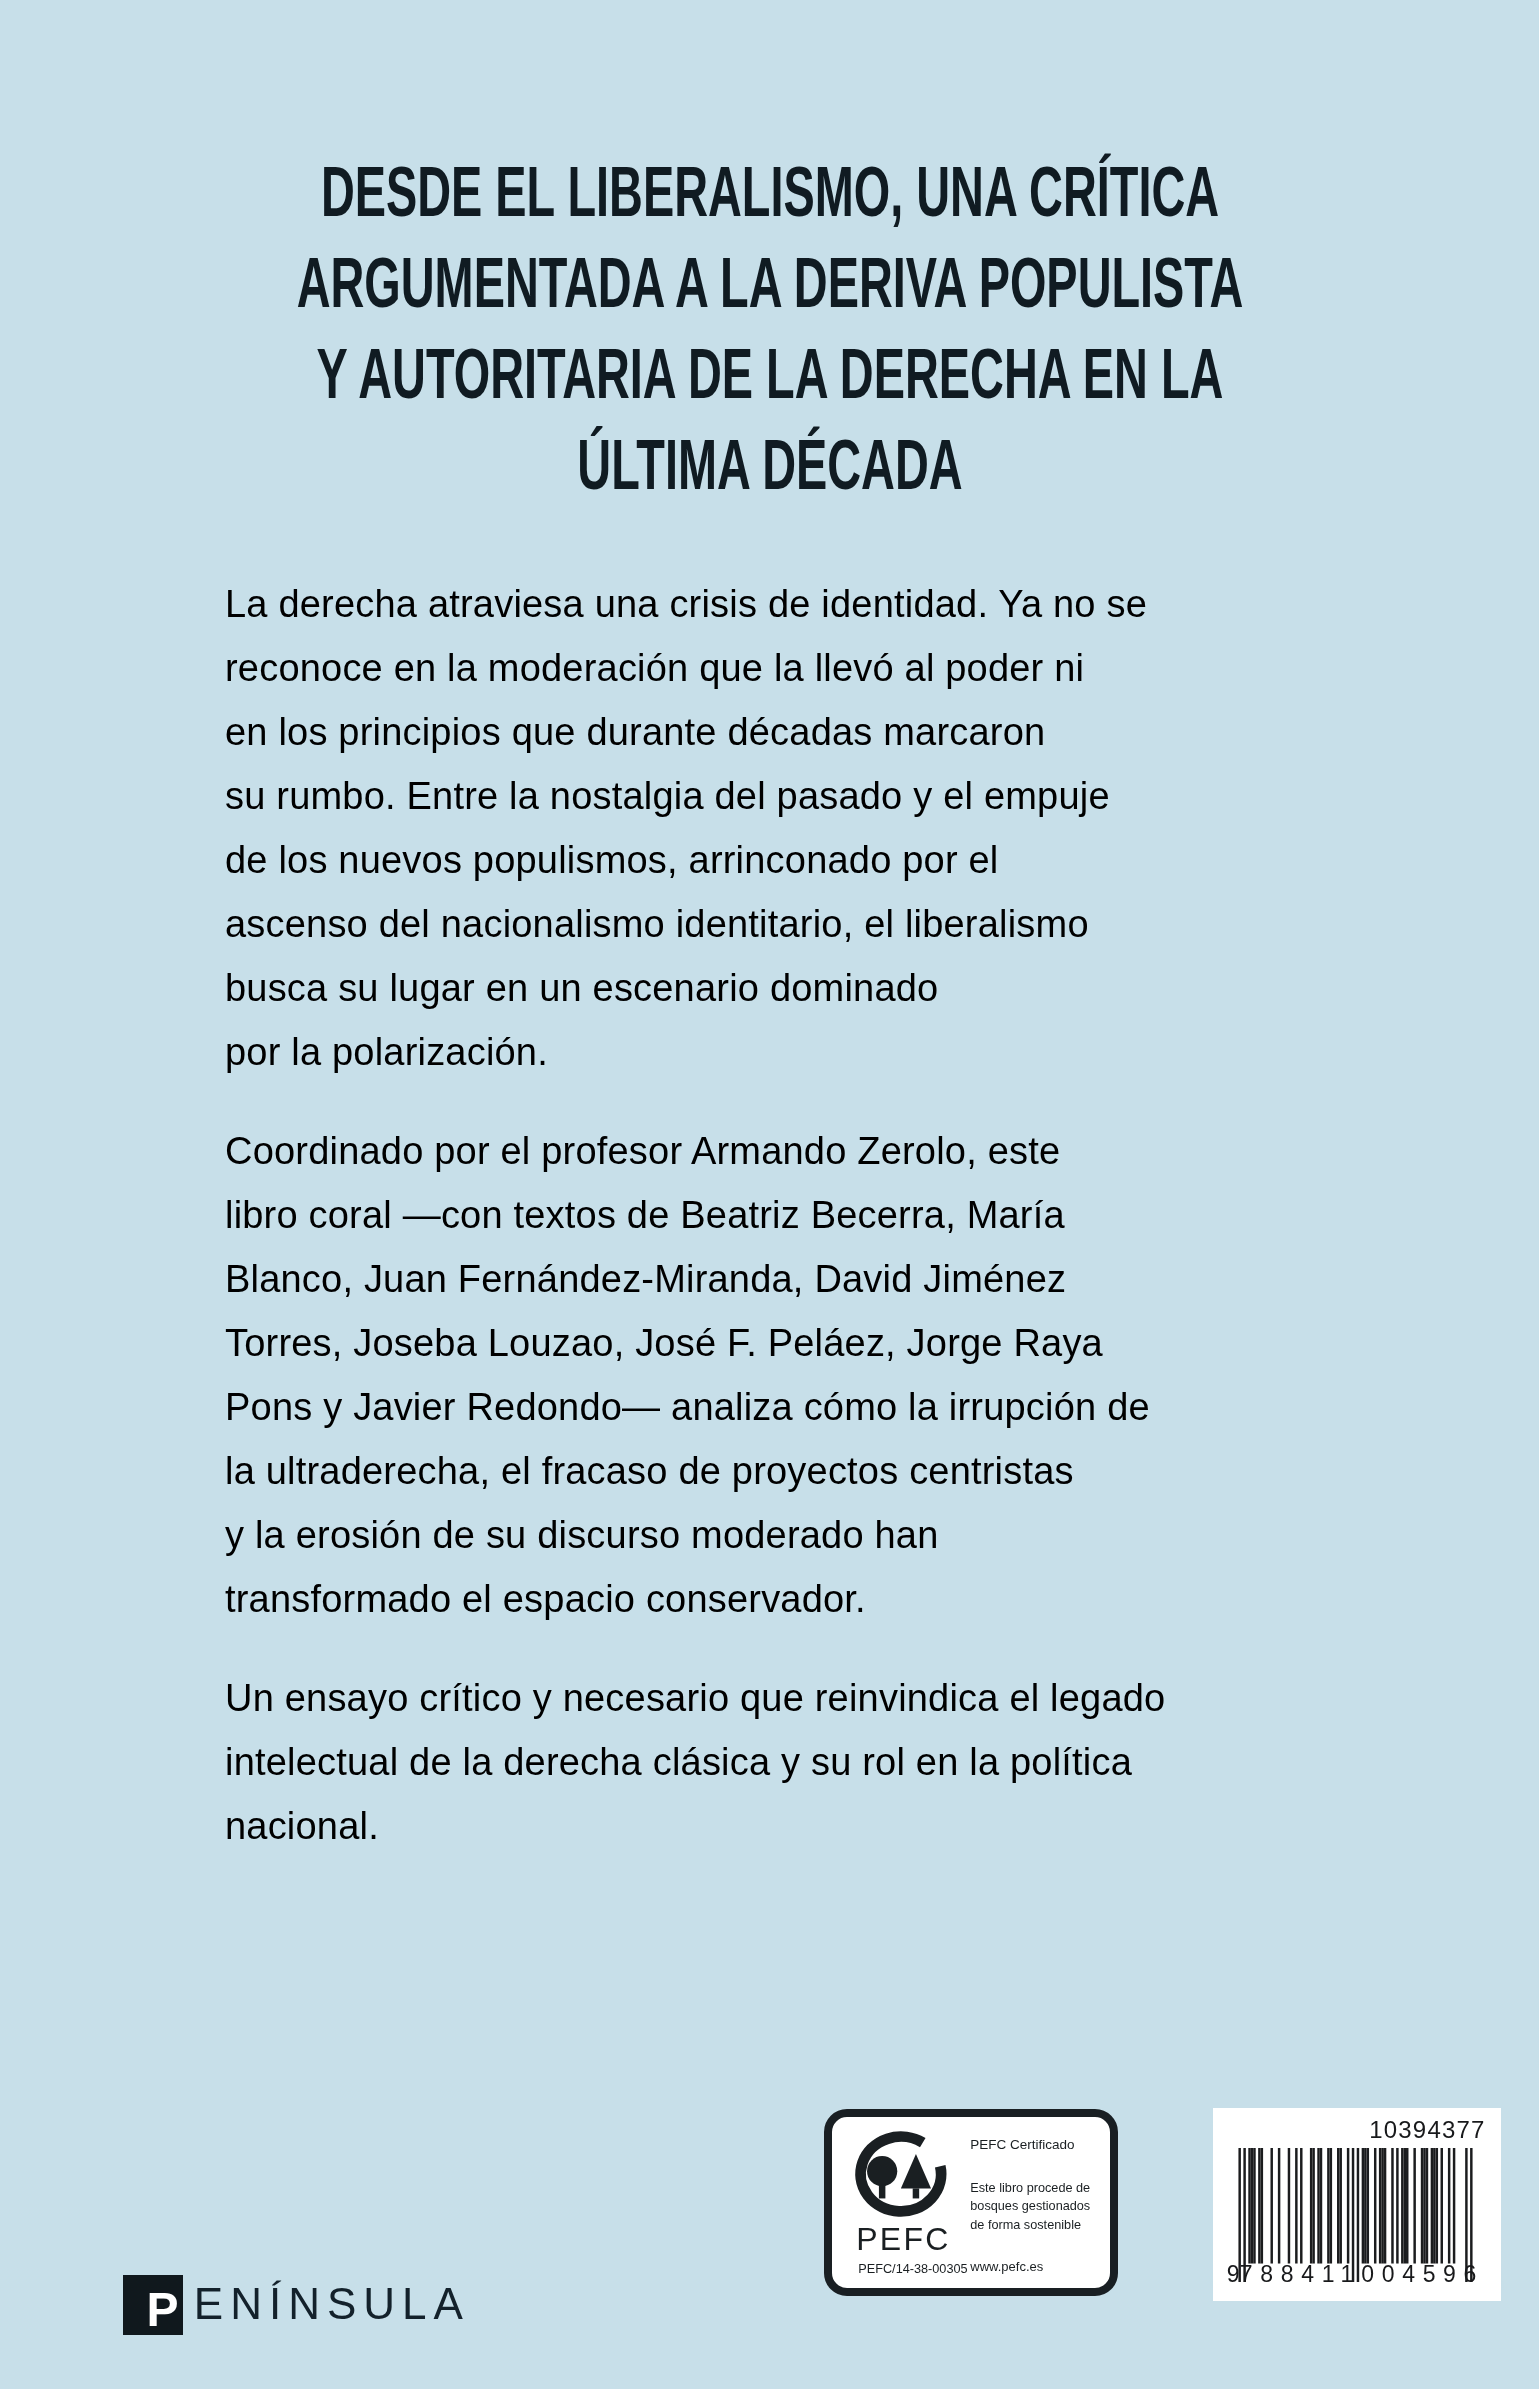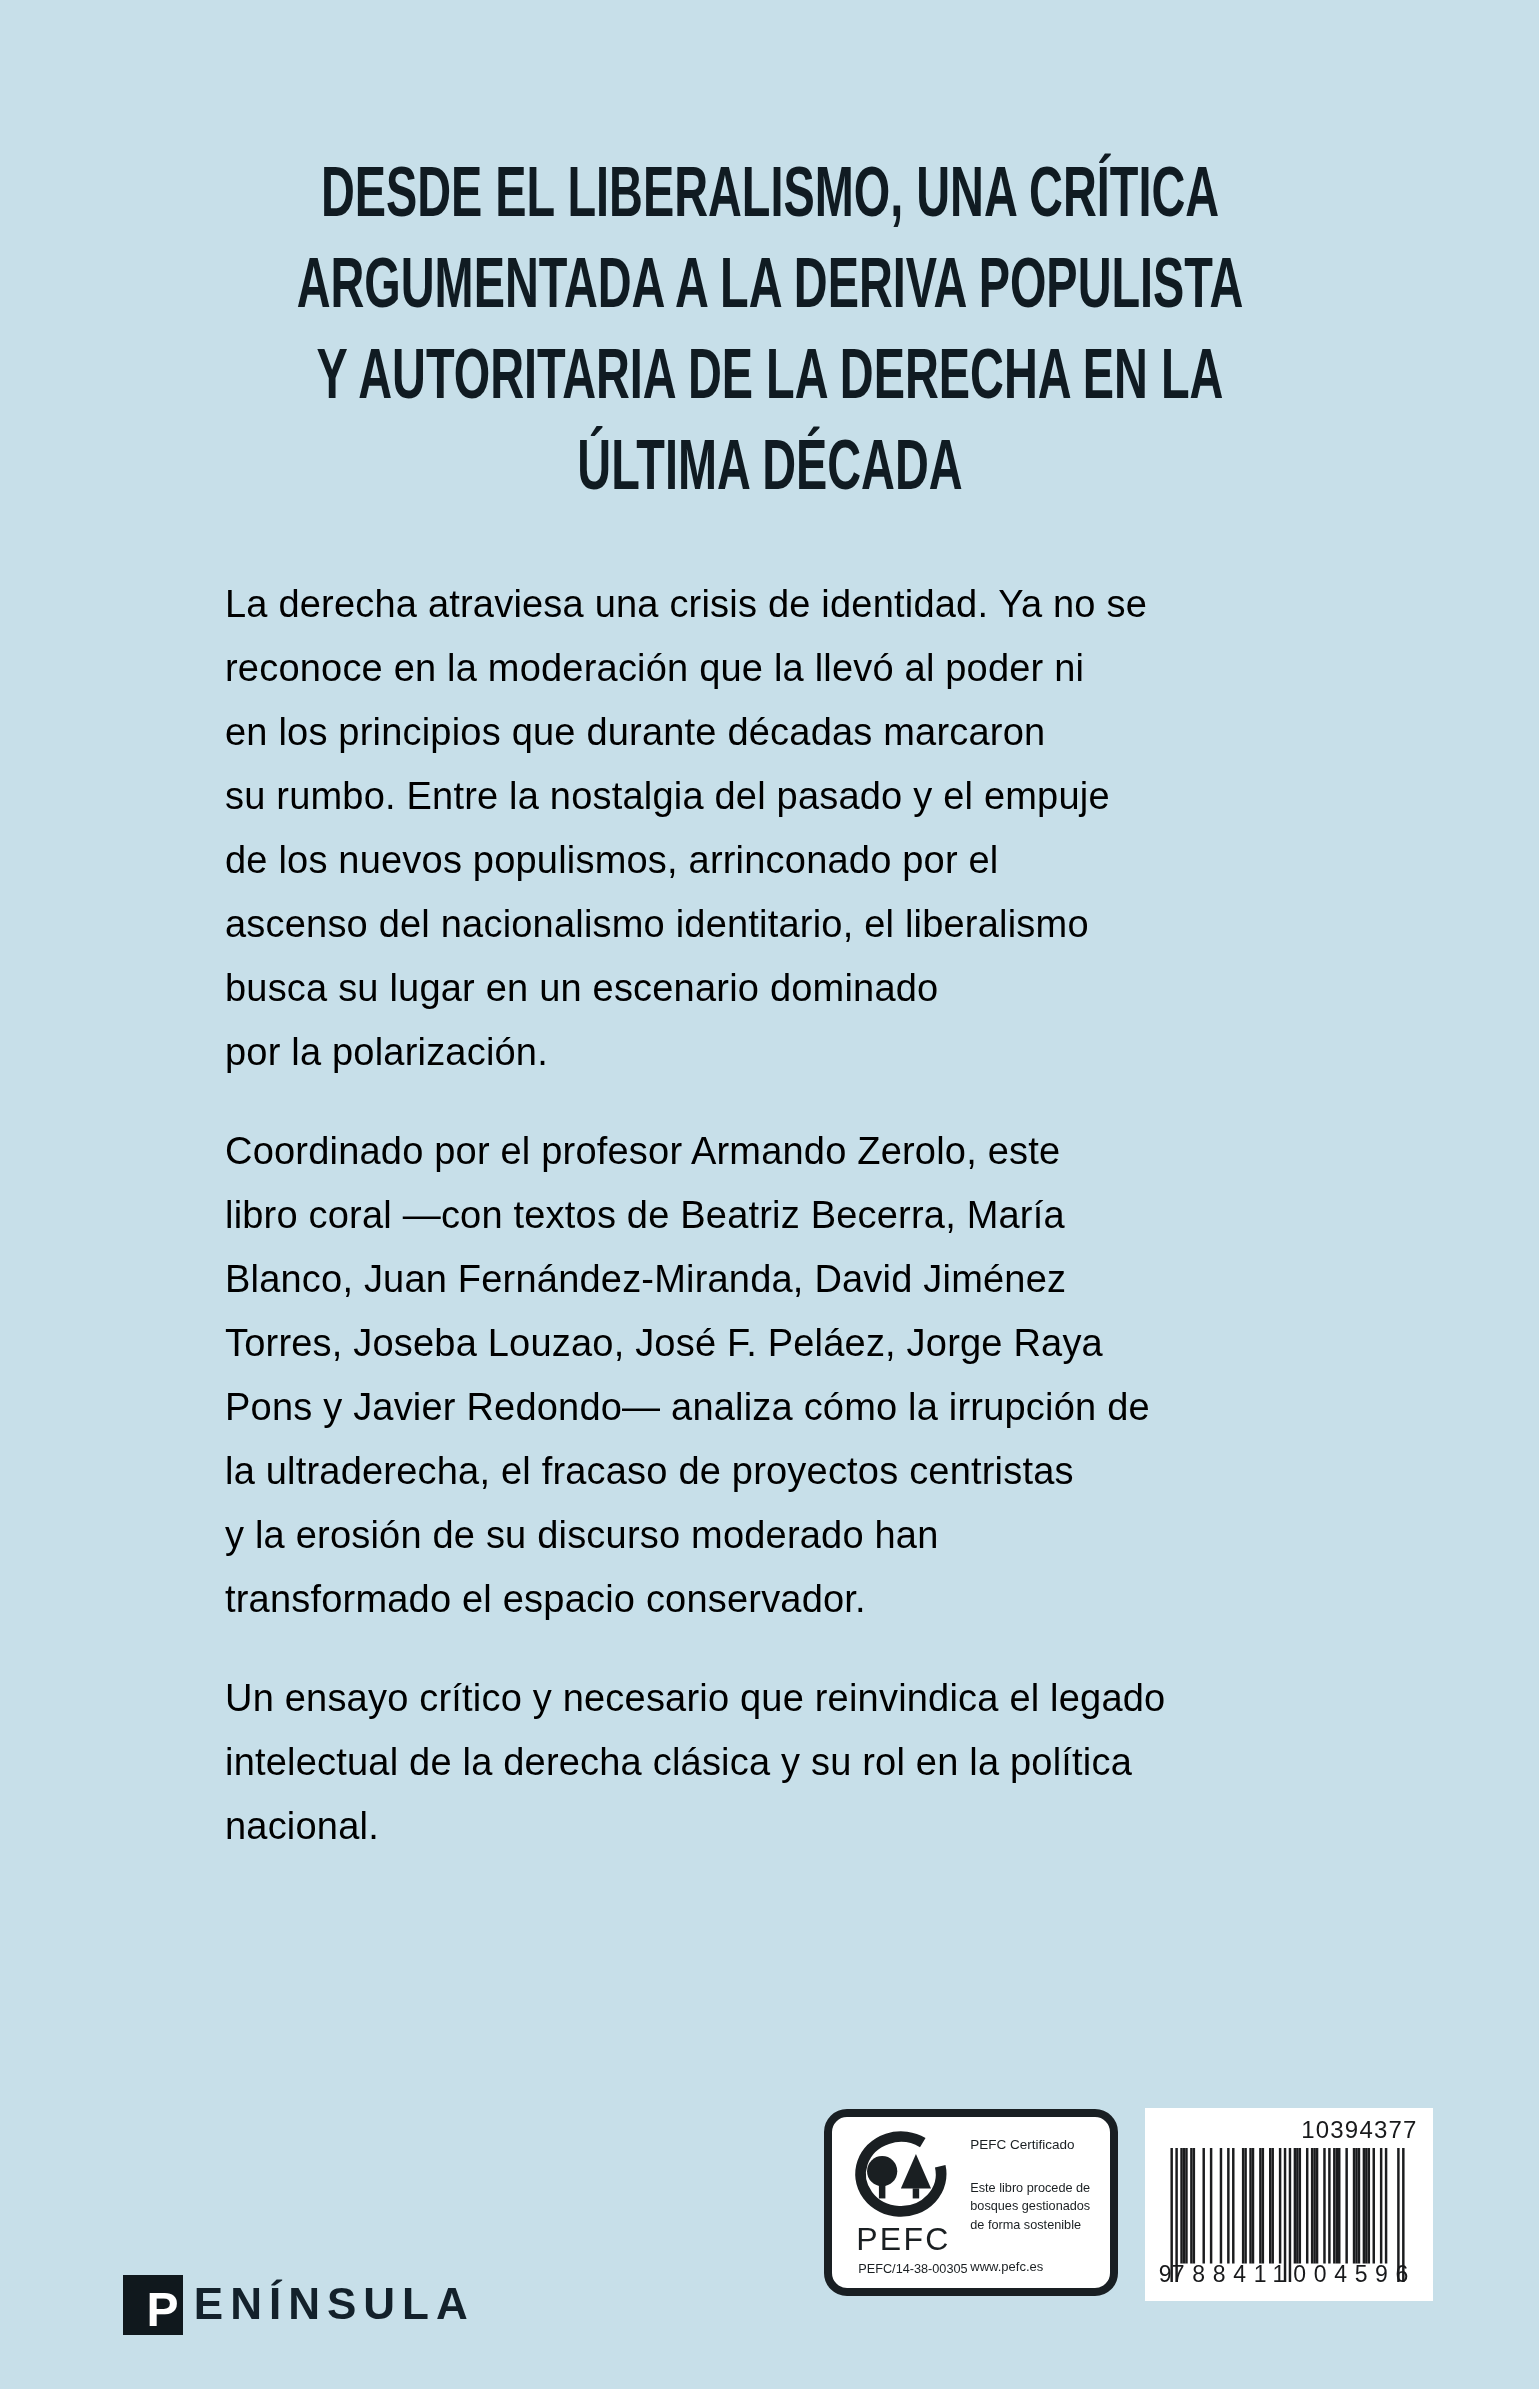--- a/index.html
+++ b/index.html
@@ -60,21 +60,21 @@
     box-sizing: border-box;
   }
   .publisher-initial {
     color: #ffffff;
     font-weight: 700;
     font-size: 48px;
     line-height: 48px;
   }
   .publisher-name {
     color: #13212b;
-    font-weight: 700;
+    font-weight: 400;
     font-size: 44px;
     line-height: 44px;
     letter-spacing: 7px;
     margin-left: 10.8px;
     margin-bottom: 9.2px;
     white-space: nowrap;
     margin-top: 41px;
   }
   
   .pefc-box {
@@ -125,21 +125,21 @@
   }
   .pefc-desc-line {
     font-size: 12.7px;
     line-height: 18.5px;
     white-space: nowrap;
   }
   .pefc-url { font-size: 13px; line-height: 14px; }
   
   .barcode-box {
     position: absolute;
-    left: 1145px;
+    left: 1213px;
     top: 2108px;
     width: 288px;
     height: 193px;
     background: #ffffff;
     box-sizing: border-box;
     padding: 9.2px 15.4px 7.7px 12.3px;
     display: flex;
     flex-direction: column;
   }
   .barcode-top-number {

